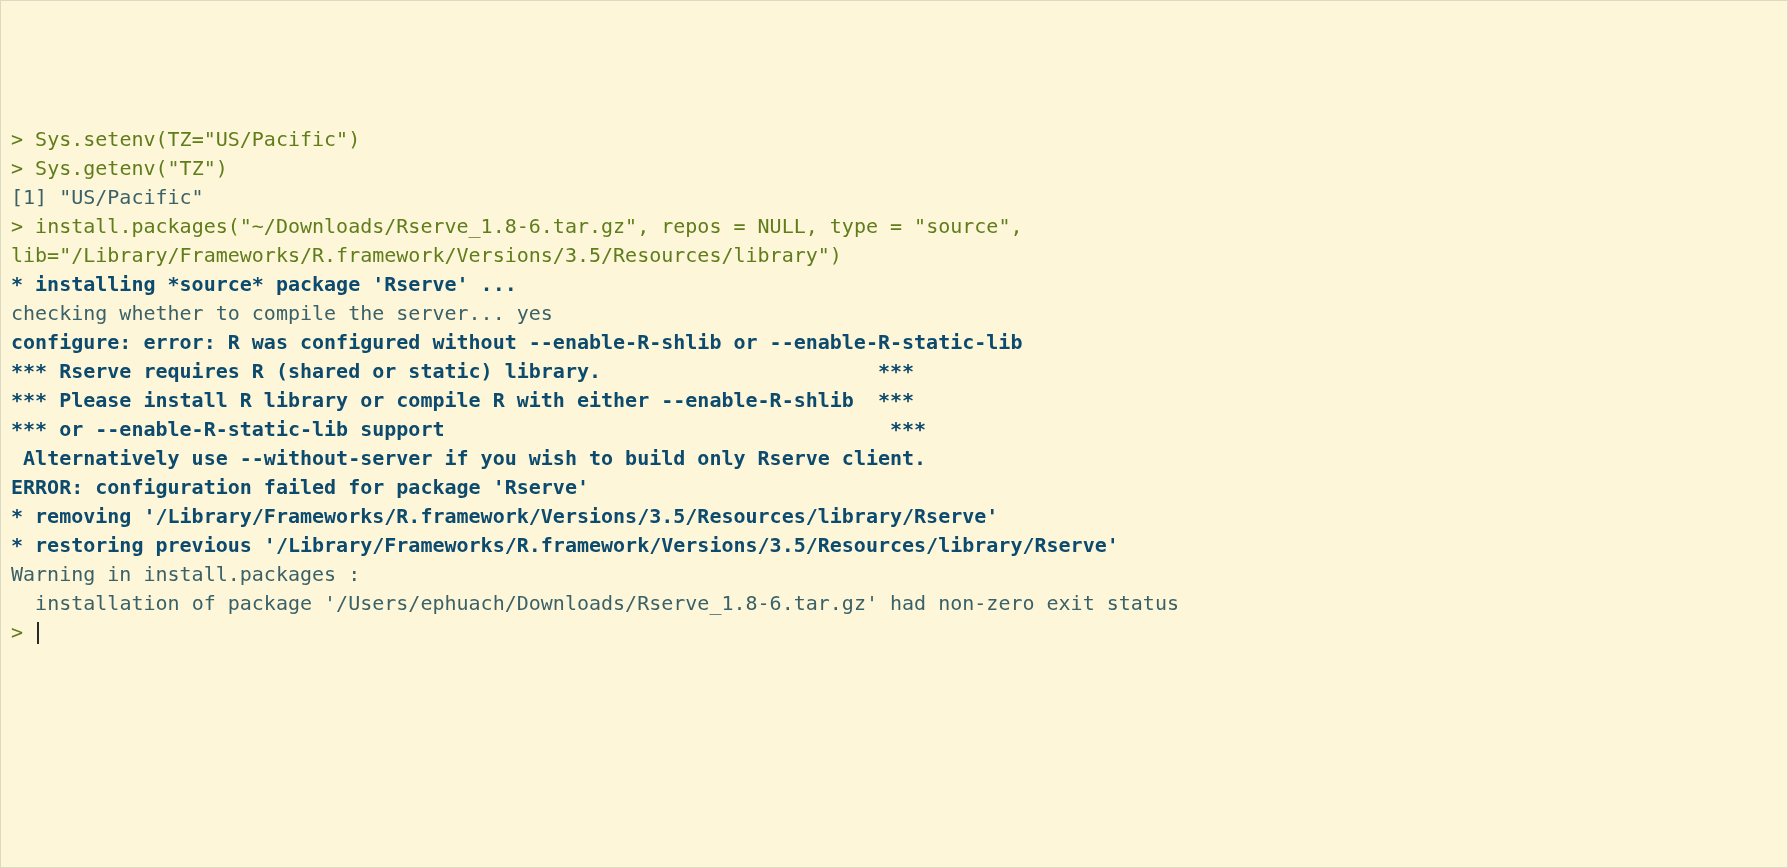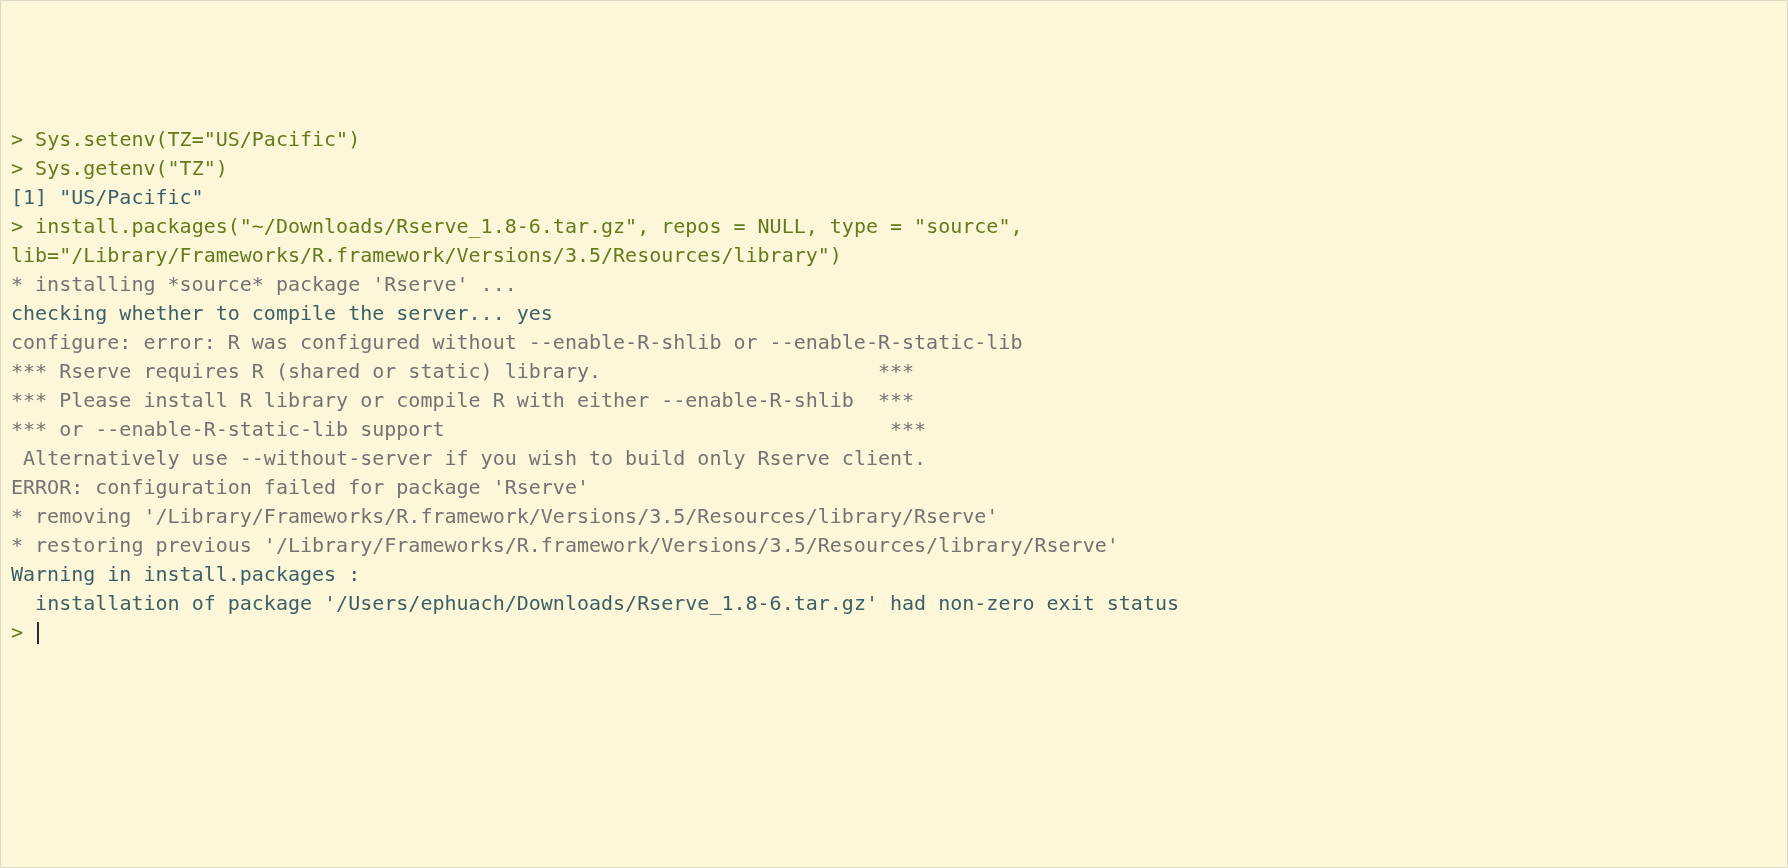--- a/index.html
+++ b/index.html
@@ -23,21 +23,22 @@
     .prompt {
       color: #607d1c;
     }
     .input-code {
       color: #607d1c;
     }
     .output-plain {
       color: #3a6168;
     }
     .output-brown {
-      color: #737373;
+      color: #0c4a6e;
+      font-weight: bold;
     }
     .cursor {
       display: inline-block;
       width: 2px;
       height: 22px;
       background: #2a2a2a;
       vertical-align: text-bottom;
       margin-left: 2px;
     }
     .line {

